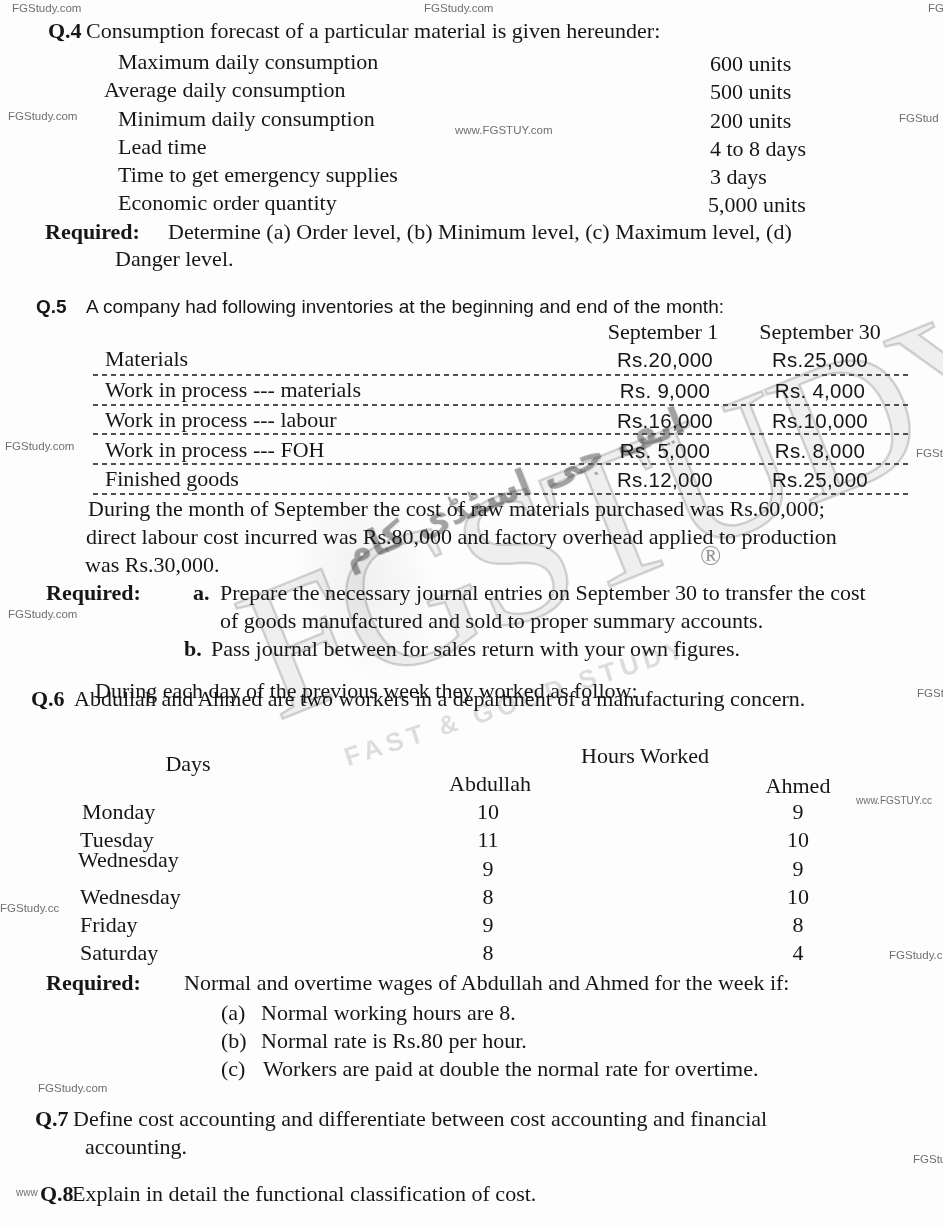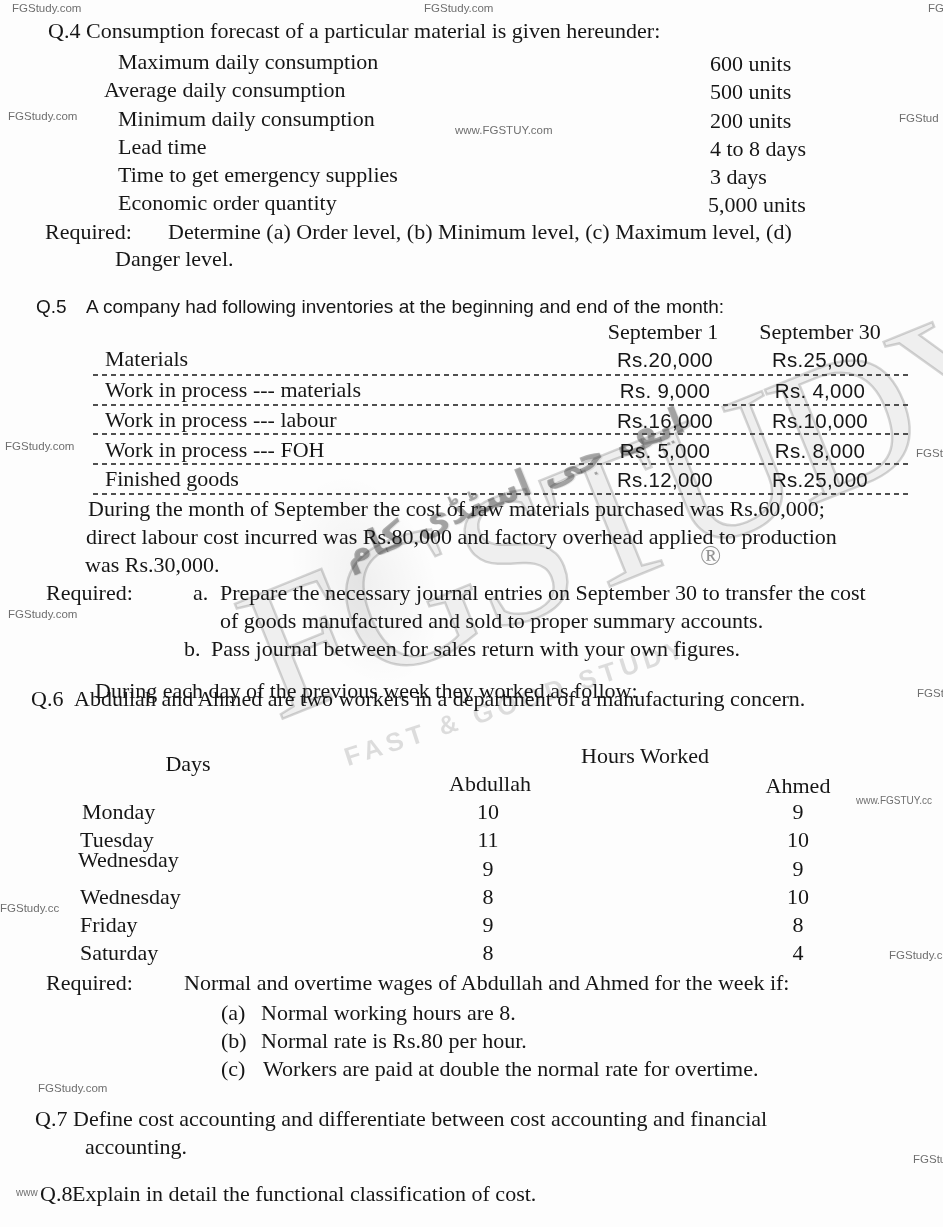--- a/index.html
+++ b/index.html
@@ -1,21 +1,21 @@
 <!DOCTYPE html>
 <html><head>
 <meta charset="utf-8">
 <style>
   html,body{margin:0;padding:0;background:#e8e8e8;}
   .page{position:relative;width:943px;height:1227px;background:#fdfdfd;overflow:hidden;
         font-family:"Liberation Serif",serif;}
   
   .t{position:absolute;white-space:nowrap;font-family:"Liberation Serif",serif;
      font-size:22px;line-height:1.1;color:#161616;z-index:3;}
-  .b{font-weight:normal;}
+  .b{font-weight:bold;}
   .sans{font-family:"Liberation Sans",sans-serif;font-size:19px;}
   .val{font-family:"Liberation Sans",sans-serif;font-size:20.5px;letter-spacing:0.3px;}
   .ctr{transform:translateX(-50%);}
   
   .wm{position:absolute;white-space:nowrap;font-family:"Liberation Sans",sans-serif;
       font-size:11.5px;color:#6f6f6f;z-index:4;}
   .wm.tiny{font-size:10px;}
   
   .dot{position:absolute;height:2px;left:93px;width:815px;z-index:2;
        background:repeating-linear-gradient(90deg,#4f4f4f 0 5px,transparent 5px 9px);}

